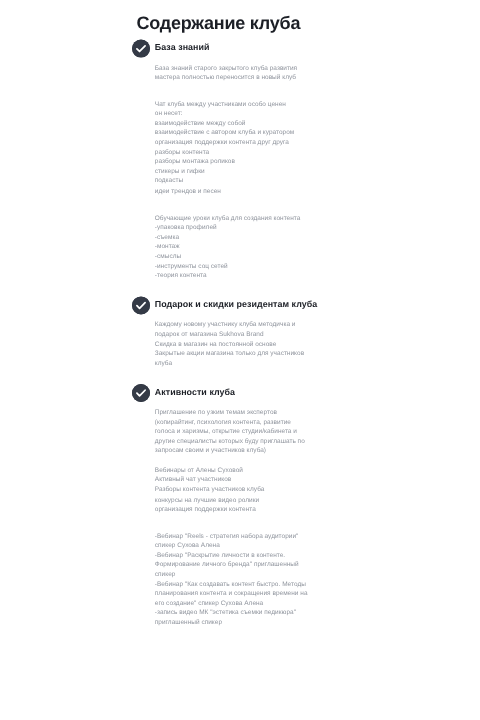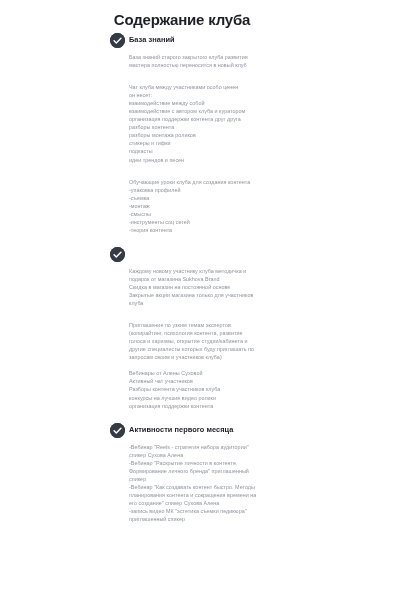--- a/index.html
+++ b/index.html
@@ -162,54 +162,55 @@
         </div>
       </div>
       <div class="section">
         <div class="section-head">
           <span class="check-icon">
             <svg viewBox="0 0 15 15" xmlns="http://www.w3.org/2000/svg" aria-hidden="true">
               <circle cx="7.5" cy="7.5" r="7.5" fill="#343a46"></circle>
               <path d="M4.1 7.7 L6.3 9.9 L10.9 5.2" fill="none" stroke="#ffffff" stroke-width="1.45" stroke-linecap="round" stroke-linejoin="round"></path>
             </svg>
           </span>
+          <span class="section-title">Подарок и скидки резидентам клуба</span>
         </div>
         <div class="section-body">
           <p class="body-line">Каждому новому участнику клуба методичка и</p>
           <p class="body-line">подарок от магазина Sukhova Brand</p>
           <p class="body-line">Скидка в магазин на постоянной основе</p>
           <p class="body-line">Закрытые акции магазина только для участников</p>
           <p class="body-line">клуба</p>
         </div>
       </div>
       <div class="section">
+        <div class="section-head">
+          <span class="check-icon">
+            <svg viewBox="0 0 15 15" xmlns="http://www.w3.org/2000/svg" aria-hidden="true">
+              <circle cx="7.5" cy="7.5" r="7.5" fill="#343a46"></circle>
+              <path d="M4.1 7.7 L6.3 9.9 L10.9 5.2" fill="none" stroke="#ffffff" stroke-width="1.45" stroke-linecap="round" stroke-linejoin="round"></path>
+            </svg>
+          </span>
+          <span class="section-title">Активности клуба</span>
+        </div>
         <div class="section-body">
           <p class="body-line">Приглашение по узким темам экспертов</p>
           <p class="body-line">(копирайтинг, психология контента, развитие</p>
           <p class="body-line">голоса и харизмы, открытие студии/кабинета и</p>
           <p class="body-line">другие специалисты которых буду приглашать по</p>
           <p class="body-line">запросам своим и участников клуба)</p>
           <p class="body-line spacer"></p>
           <p class="body-line">Вебинары от Алены Суховой</p>
           <p class="body-line">Активный чат участников</p>
           <p class="body-line">Разборы контента участников клуба</p>
           <p class="body-line">конкурсы на лучшие видео ролики</p>
           <p class="body-line">организация поддержки контента</p>
         </div>
       </div>
       <div class="section">
-        <div class="section-head">
-          <span class="check-icon">
-            <svg viewBox="0 0 15 15" xmlns="http://www.w3.org/2000/svg" aria-hidden="true">
-              <circle cx="7.5" cy="7.5" r="7.5" fill="#343a46"></circle>
-              <path d="M4.1 7.7 L6.3 9.9 L10.9 5.2" fill="none" stroke="#ffffff" stroke-width="1.45" stroke-linecap="round" stroke-linejoin="round"></path>
-            </svg>
-          </span>
-          <span class="section-title">Активности первого месяца</span>
-        </div>
         <div class="section-body">
           <p class="body-line">-Вебинар "Reels - стратегия набора аудитории"</p>
           <p class="body-line">спикер Сухова Алена</p>
           <p class="body-line">-Вебинар "Раскрытие личности в контенте.</p>
           <p class="body-line">Формирование личного бренда" приглашенный</p>
           <p class="body-line">спикер</p>
           <p class="body-line">-Вебинар "Как создавать контент быстро. Методы</p>
           <p class="body-line">планирования контента и сокращения времени на</p>
           <p class="body-line">его создание" спикер Сухова Алена</p>
           <p class="body-line">-запись видео МК "эстетика съемки педикюра"</p>

